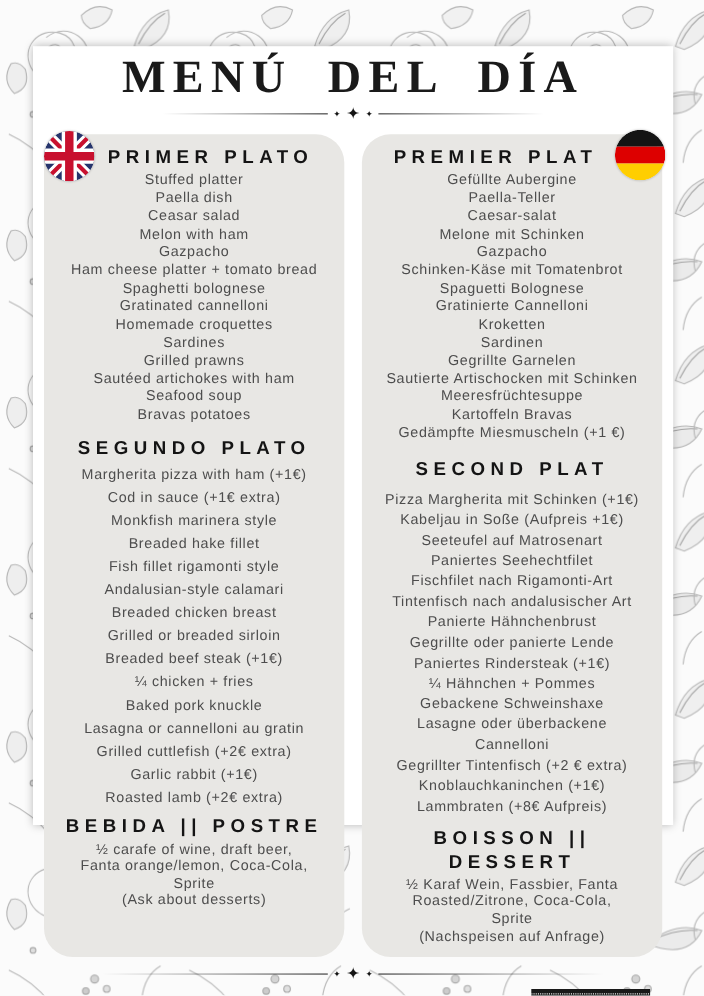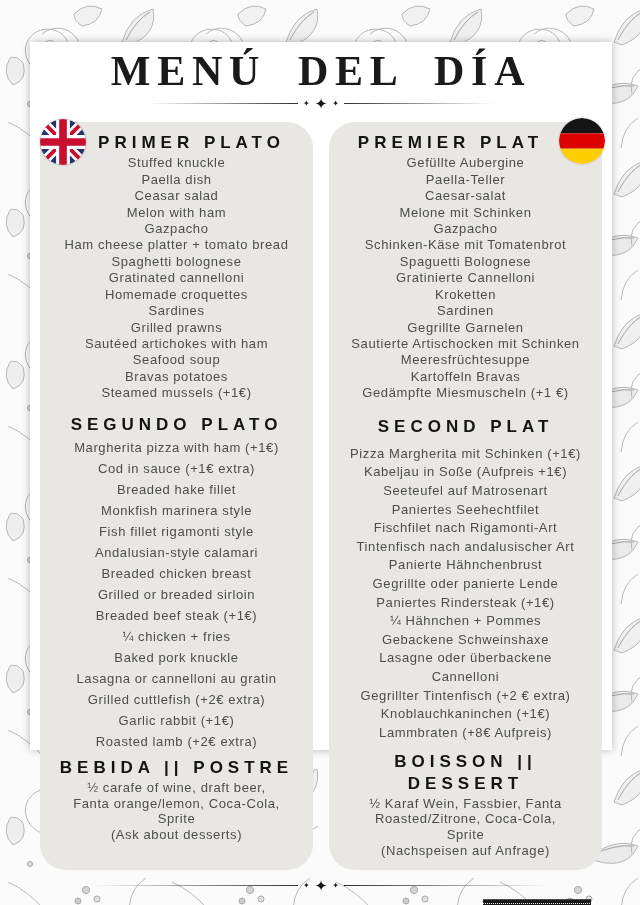--- a/index.html
+++ b/index.html
@@ -134,45 +134,44 @@
             <path d="M0 0 L60 60 M60 0 L0 60" stroke="#c8102e" stroke-width="5"></path>
             <path d="M30 0 V60 M0 30 H60" stroke="#ffffff" stroke-width="18"></path>
             <path d="M30 0 V60 M0 30 H60" stroke="#c8102e" stroke-width="10"></path>
           </g>
         </svg>
       </span>
 
       <section class="menu-section">
         <h2 class="section-heading heading-en-1">PRIMER PLATO</h2>
         <div class="items lh-tight">
-            <div class="menu-item">Stuffed knuckle</div>
+            <div class="menu-item">Stuffed platter</div>
             <div class="menu-item">Paella dish</div>
             <div class="menu-item">Ceasar salad</div>
             <div class="menu-item">Melon with ham</div>
             <div class="menu-item">Gazpacho</div>
             <div class="menu-item">Ham cheese platter + tomato bread</div>
             <div class="menu-item">Spaghetti bolognese</div>
             <div class="menu-item">Gratinated cannelloni</div>
             <div class="menu-item">Homemade croquettes</div>
             <div class="menu-item">Sardines</div>
             <div class="menu-item">Grilled prawns</div>
             <div class="menu-item">Sautéed artichokes with ham</div>
             <div class="menu-item">Seafood soup</div>
             <div class="menu-item">Bravas potatoes</div>
-            <div class="menu-item">Steamed mussels (+1€)</div>
           </div>
       </section>
 
       <section class="menu-section sect-2">
         <h2 class="section-heading">SEGUNDO PLATO</h2>
         <div class="items lh-wide">
             <div class="menu-item">Margherita pizza with ham (+1€)</div>
             <div class="menu-item">Cod in sauce (+1€ extra)</div>
+            <div class="menu-item">Monkfish marinera style</div>
             <div class="menu-item">Breaded hake fillet</div>
-            <div class="menu-item">Monkfish marinera style</div>
             <div class="menu-item">Fish fillet rigamonti style</div>
             <div class="menu-item">Andalusian-style calamari</div>
             <div class="menu-item">Breaded chicken breast</div>
             <div class="menu-item">Grilled or breaded sirloin</div>
             <div class="menu-item">Breaded beef steak (+1€)</div>
             <div class="menu-item">¼ chicken + fries</div>
             <div class="menu-item">Baked pork knuckle</div>
             <div class="menu-item">Lasagna or cannelloni au gratin</div>
             <div class="menu-item">Grilled cuttlefish (+2€ extra)</div>
             <div class="menu-item">Garlic rabbit (+1€)</div>

